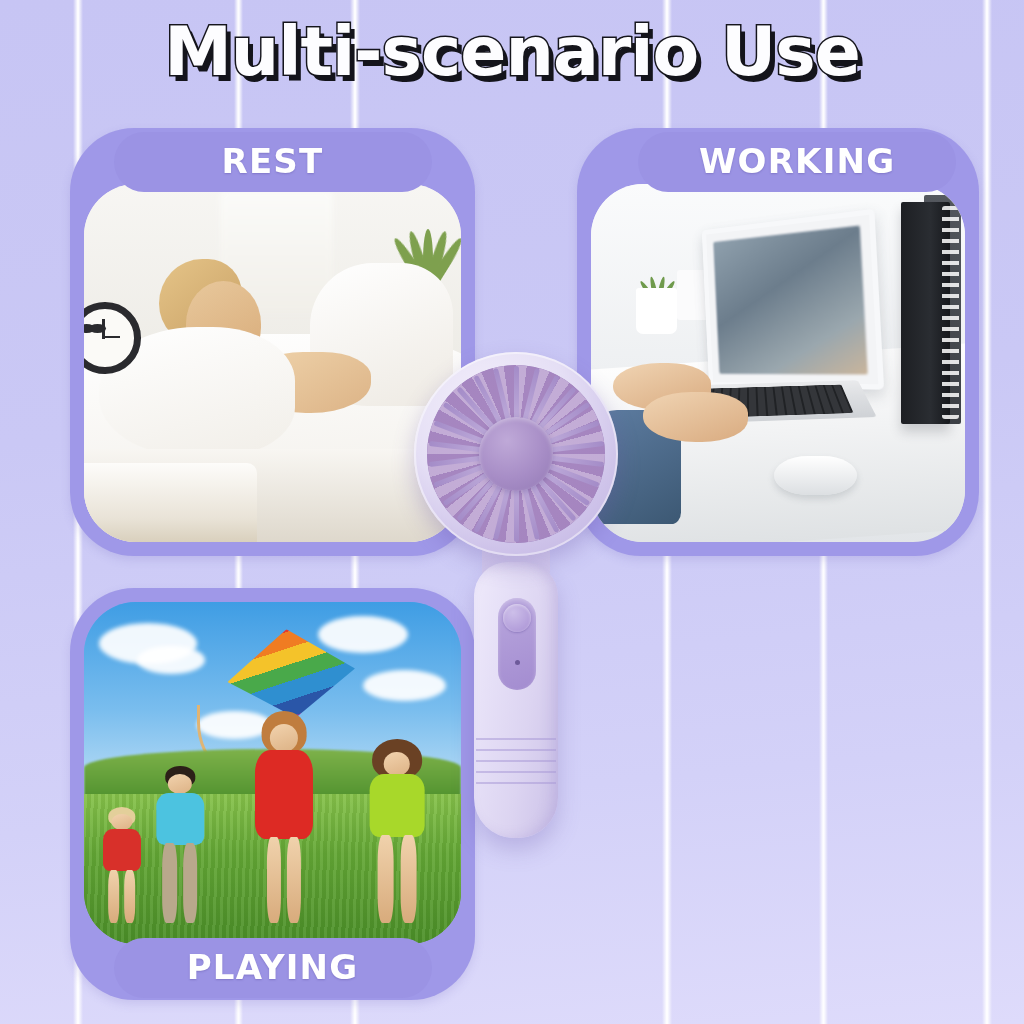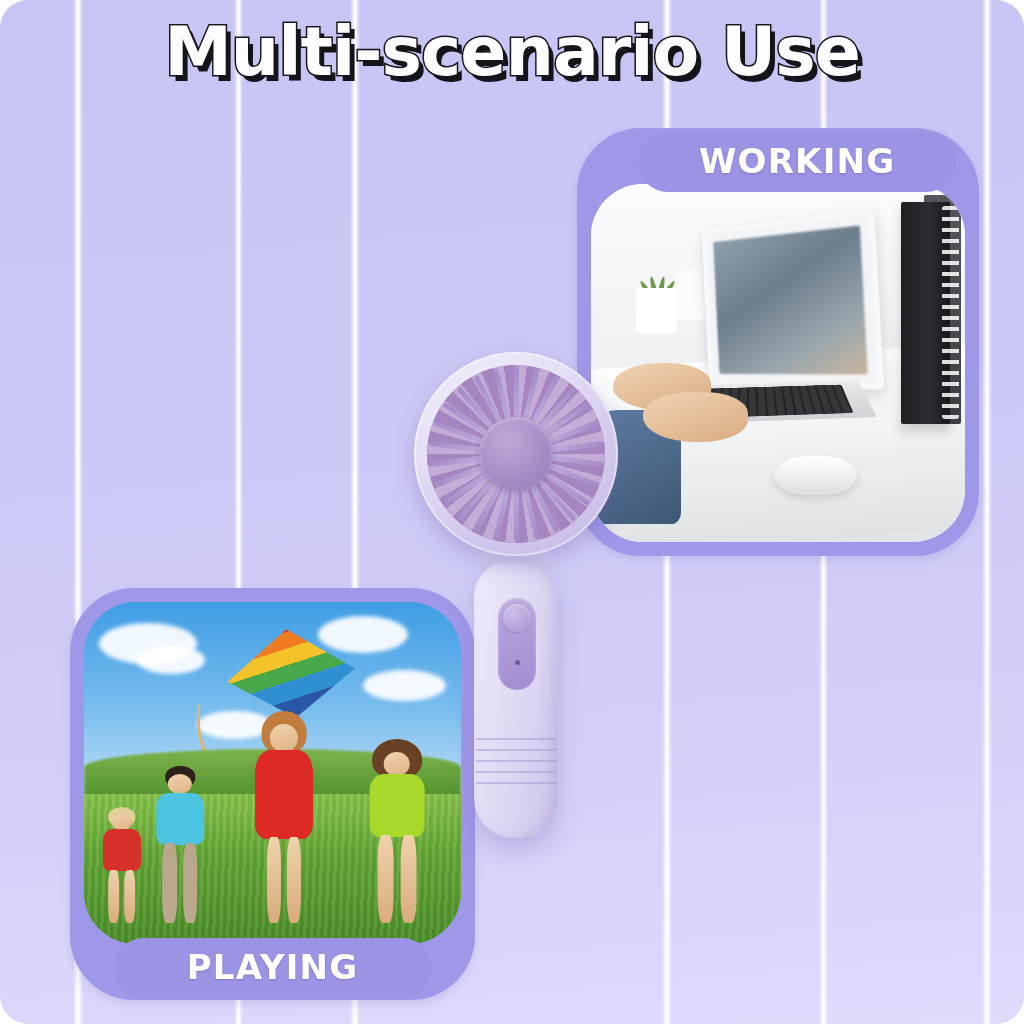--- a/index.html
+++ b/index.html
@@ -7,21 +7,20 @@
   html, body {
     width: 1024px; height: 1024px;
     font-family: "Liberation Sans", sans-serif;
     overflow: hidden;
   }
   #stage {
     position: relative;
     width: 1024px; height: 1024px;
     background: linear-gradient(175deg, #c7c5f4 0%, #cac8f5 40%, #d3d1f8 75%, #dedbfb 100%);
     overflow: hidden;
-    border-radius: 28px;
   }
   
   .stripe {
     position: absolute; top: -20px; height: 1064px;
     background: linear-gradient(90deg, rgba(255,255,255,0) 0%, rgba(255,255,255,.95) 45%, rgba(255,255,255,.95) 55%, rgba(255,255,255,0) 100%);
     pointer-events: none;
   }
   
   #title {
     position: absolute; left: 0; right: 0; top: 16px;
@@ -285,20 +284,46 @@
     <div class="stripe" style="left:73px;width:10px;"></div>
     <div class="stripe" style="left:234px;width:9px;"></div>
     <div class="stripe" style="left:350px;width:10px;"></div>
     <div class="stripe" style="left:662px;width:10px;"></div>
     <div class="stripe" style="left:819px;width:9px;"></div>
     <div class="stripe" style="left:982px;width:10px;"></div>
   </div>
 
   <div id="title">Multi-scenario Use</div>
 
+  <div class="card tl">
+    <div class="photo ph-rest">
+      <div class="rest-wall"></div>
+      <div class="rest-window"></div>
+      <div class="rest-plant">
+        <i style="transform:rotate(-32deg)"></i>
+          <i style="transform:rotate(-16deg)"></i>
+        <i style="transform:rotate(0deg)"></i>
+          <i style="transform:rotate(16deg)"></i>
+        <i style="transform:rotate(32deg)"></i>
+      </div>
+      <div class="rest-bed"></div>
+      <div class="rest-hair"></div>
+      <div class="rest-head"></div>
+      <div class="rest-body"></div>
+      <div class="rest-arm"></div>
+      <div class="rest-pillow"></div>
+      <div class="rest-quilt"></div>
+      <div class="rest-table"></div>
+      <div class="rest-clock">
+        <div class="rest-bell l"></div>
+        <div class="rest-bell r"></div>
+      </div>
+    </div>
+    <div class="tab">REST</div>
+  </div>
 
   <div class="card bl">
     <div class="photo ph-play">
       <div class="pl-sky"></div>
       <div class="cloud" style="left:4%;top:6%;width:26%;height:12%;"></div>
       <div class="cloud" style="left:14%;top:13%;width:18%;height:8%;"></div>
       <div class="cloud" style="left:62%;top:4%;width:24%;height:11%;"></div>
       <div class="cloud" style="left:74%;top:20%;width:22%;height:9%;"></div>
       <div class="cloud" style="left:30%;top:32%;width:20%;height:8%;"></div>
       <div class="kite"></div>

